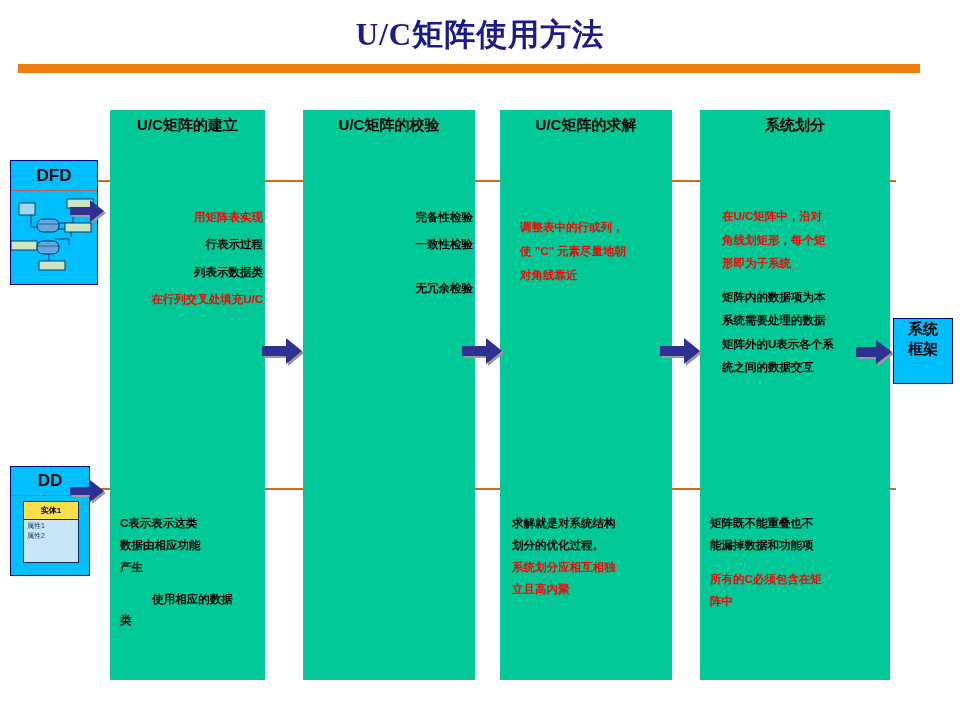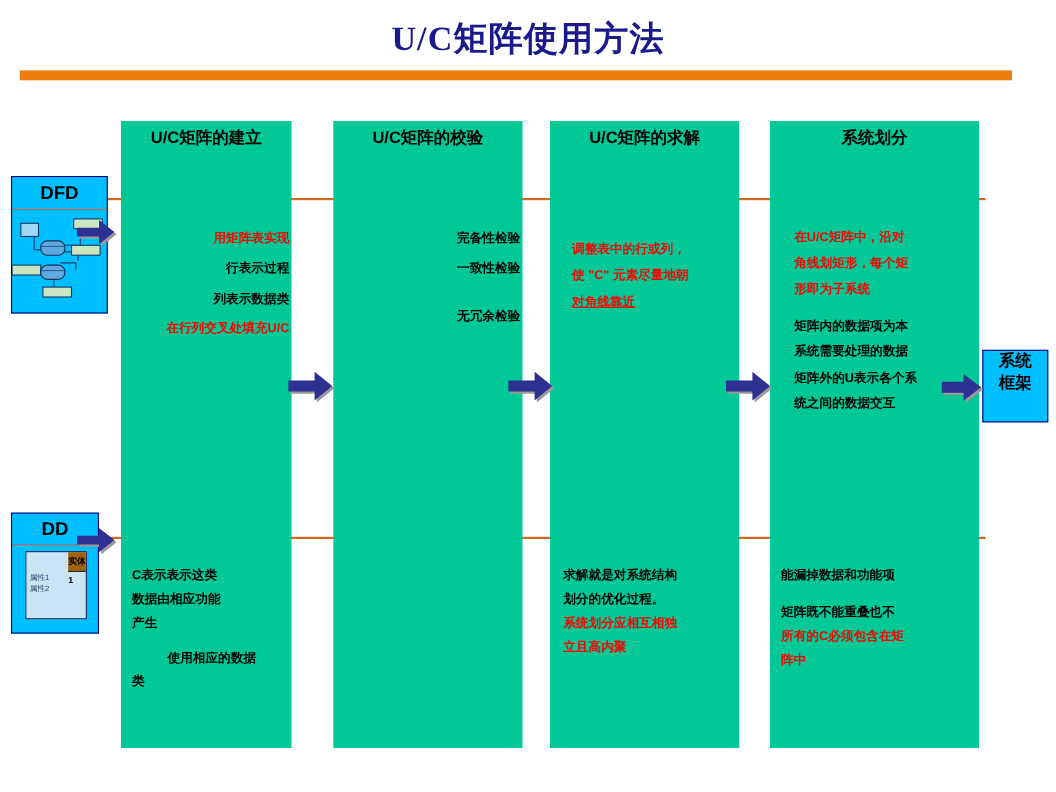--- a/index.html
+++ b/index.html
@@ -63,22 +63,22 @@
   .box-out .lbl{font-size:15px;line-height:1.35;}
   .sep{position:absolute;left:0;width:100%;height:1px;background:#C06050;}
 
   
   .mini{position:absolute;left:0;top:32px;width:100%;height:92px;}
   .mini svg{display:block;}
 
   
   .ddtbl{position:absolute;left:12px;top:34px;width:56px;height:62px;
          border:1px solid #102A54;background:#C9E4F5;box-sizing:border-box;}
-  .ddtbl .th{height:17px;background:#a16207;border-bottom:1px solid #102A54;
-             font-size:8px;font-weight:bold;color:#000;text-align:left;line-height:17px;margin-left:38px;}
+  .ddtbl .th{height:17px;background:#fde047;border-bottom:1px solid #102A54;
+             font-size:8px;font-weight:bold;color:#000;text-align:center;line-height:17px;}
   .ddtbl .td{font-size:7px;color:#1b3a5c;padding:1px 0 0 3px;line-height:1.35;}
 
   
   .arrow{position:absolute;}
 </style>
 </head>
 <body>
 
 <div class="stage">
 
@@ -113,21 +113,21 @@
     <p class="blk" style="margin-bottom:22px;">一致性检验</p>
     <p class="blk">无冗余检验</p>
   </div>
 
   <div class="col c3">
     <div class="col-head">U/C矩阵的求解</div>
   </div>
   <div class="tb mid-txt" style="left:520px;top:215px;width:160px;line-height:2.1;">
     <p class="red" style="margin:0;">调整表中的行或列，</p>
     <p class="red" style="margin:0;">使 "C" 元素尽量地朝</p>
-    <p class="red" style="margin:0;text-decoration:underline;">对角线靠近</p>
+    <p class="red" style="margin:0;">对角线靠近</p>
   </div>
   <div class="tb bot-txt-loose" style="left:512px;top:513px;width:165px;">
     <p class="blk" style="margin:0;">求解就是对系统结构</p>
     <p class="blk" style="margin:0;">划分的优化过程。</p>
     <p class="red" style="margin:0;">系统划分应相互相独</p>
     <p class="red" style="margin:0;">立且高内聚</p>
   </div>
 
   <div class="col c4">
     <div class="col-head">系统划分</div>
@@ -135,22 +135,22 @@
   <div class="tb mid-txt" style="left:722px;top:205px;width:172px;line-height:2.05;">
     <p class="red" style="margin:0;">在U/C矩阵中，沿对</p>
     <p class="red" style="margin:0;">角线划矩形，每个矩</p>
     <p class="red" style="margin:0 0 10px 0;">形即为子系统</p>
     <p class="blk" style="margin:0;">矩阵内的数据项为本</p>
     <p class="blk" style="margin:0;">系统需要处理的数据</p>
     <p class="blk" style="margin:0;">矩阵外的U表示各个系</p>
     <p class="blk" style="margin:0;">统之间的数据交互</p>
   </div>
   <div class="tb bot-txt-loose" style="left:710px;top:513px;width:178px;">
+    <p class="blk" style="margin:0;">矩阵既不能重叠也不</p>
     <p class="blk" style="margin:0 0 12px 0;">能漏掉数据和功能项</p>
-    <p class="blk" style="margin:0;">矩阵既不能重叠也不</p>
     <p class="red" style="margin:0;">所有的C必须包含在矩</p>
     <p class="red" style="margin:0;">阵中</p>
   </div>
 
   <div class="cyanbox box-dfd">
     <div class="lbl" style="padding-top:5px;">DFD</div>
     <div class="sep" style="top:29px;"></div>
     <div class="mini">
       <svg width="88" height="92" viewBox="0 0 88 92" xmlns="http://www.w3.org/2000/svg">
         <g stroke="#123a6b" stroke-width="1" fill="none">

